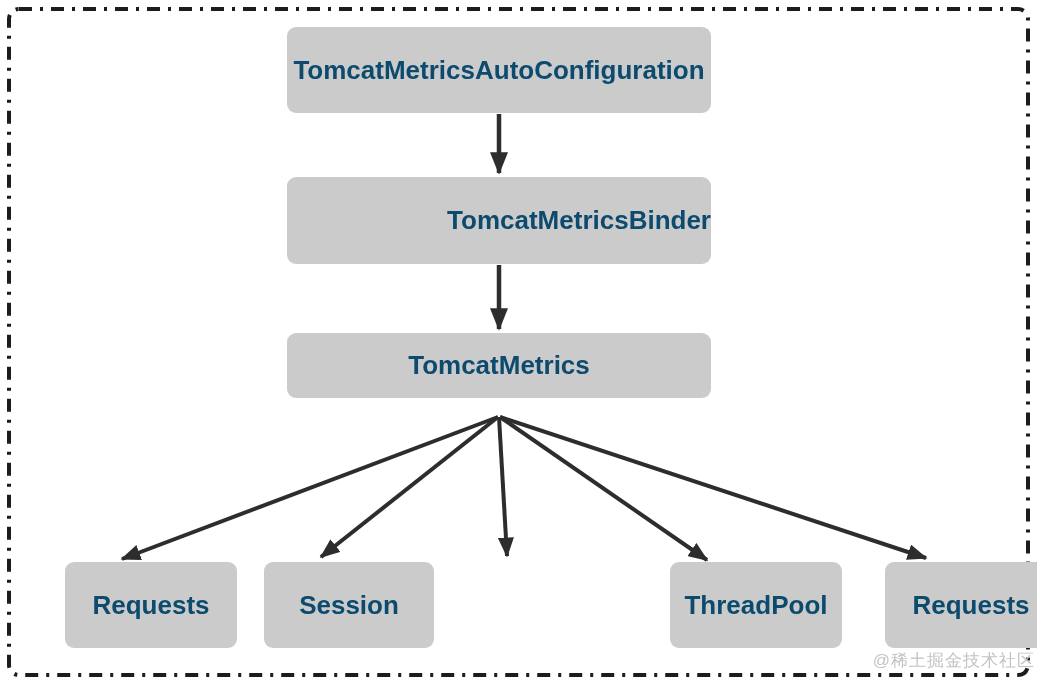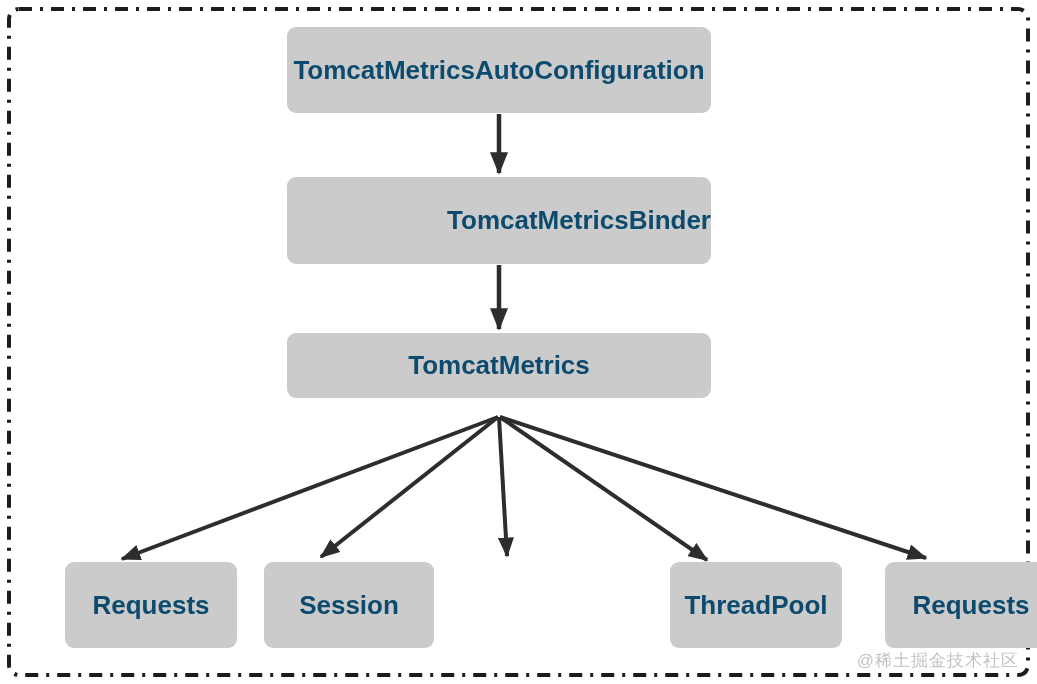--- a/index.html
+++ b/index.html
@@ -46,21 +46,21 @@
   
   .node.child { top: 562px; height: 86px; margin-left: 37px; }
   .node.requests   { left: 28px;  width: 172px; }
   .node.servlet    { left: 227px; width: 170px; }
   .node.cache      { left: 422px; width: 171px; }
   .node.threadpool { left: 633px; width: 172px; text-align: right; }
   .node.session    { left: 848px; width: 172px; }
 
   .watermark {
     position: absolute;
-    right: 18px;
+    right: 2px;
     bottom: 12px;
     font-size: 17px;
     color: #c3c3c3;
     letter-spacing: 1px;
     user-select: none;
   }
 </style>
 </head>
 <body>
 

